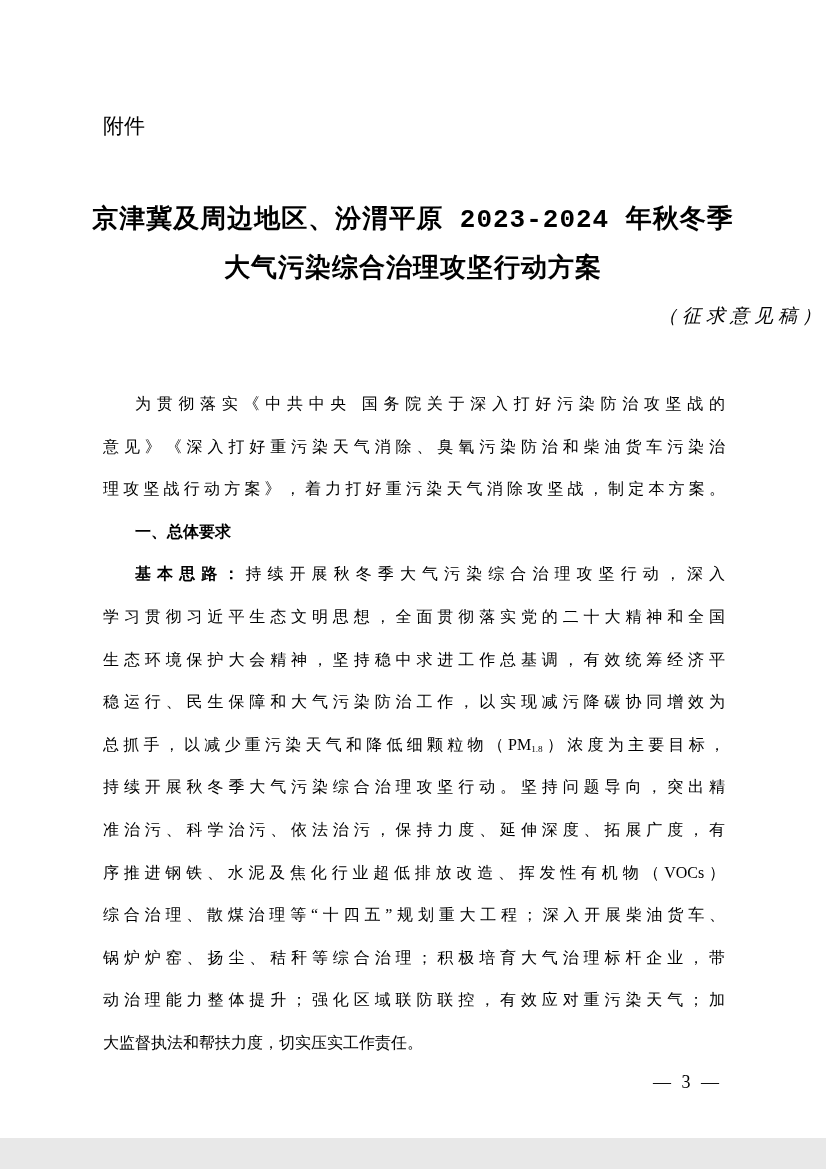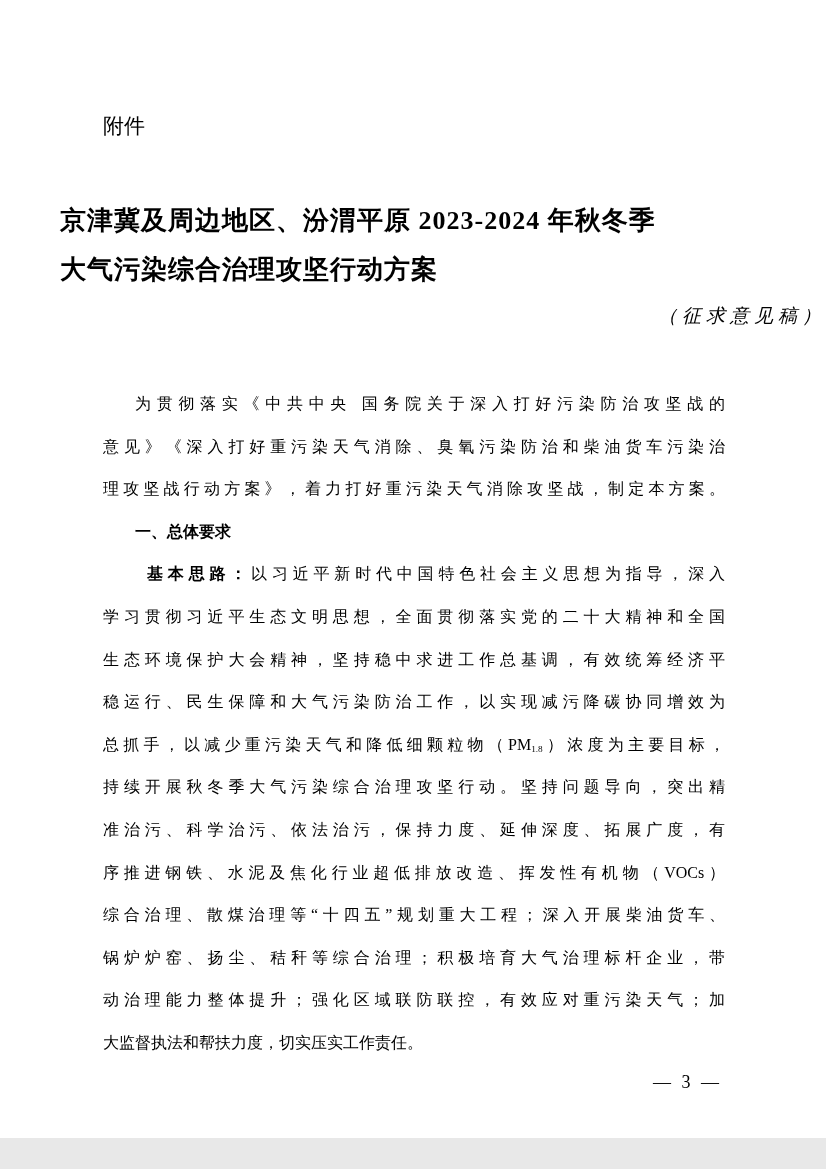--- a/index.html
+++ b/index.html
@@ -23,22 +23,22 @@
     top: 112px;
     font-size: 21px;
     font-family: "Liberation Sans", sans-serif;
     color: #000;
   }
   .doc-title {
     position: absolute;
     left: 60px;
     right: 60px;
     top: 196px;
-    text-align: left;
-    font-family: Liberation Serif, serif;
+    text-align: center;
+    font-family: Liberation Mono, monospace;
     font-weight: bold;
     font-size: 26px;
     line-height: 49px;
     letter-spacing: 1px;
   }
   .subtitle {
     position: absolute;
     left: 0;
     right: 0;
     top: 303px;
@@ -64,21 +64,21 @@
     white-space: normal;
   }
   .bline.indent { text-indent: 2em; }
   .bline.left-last { text-align-last: left; }
   .bline.heading {
     font-family: "Liberation Sans", sans-serif;
     font-weight: bold;
     text-align-last: left;
     text-indent: 2em;
   }
-  .lead-bold { font-weight: bold; margin-left: 12px; }
+  .lead-bold { font-weight: bold; }
   .bline sub {
     font-size: 0.58em;
     line-height: 0;
     vertical-align: -0.25em;
   }
   .page-number {
     position: absolute;
     right: 104px;
     top: 1072px;
     font-size: 18px;
@@ -102,21 +102,21 @@
 
   <div class="body-text">
 
     <div class="bline indent">为贯彻落实《中共中央 国务院关于深入打好污染防治攻坚战的</div>
     <div class="bline">意见》《深入打好重污染天气消除、臭氧污染防治和柴油货车污染治</div>
     <div class="bline">理攻坚战行动方案》，着力打好重污染天气消除攻坚战，制定本方案。</div>
 
     <div class="bline heading">一、总体要求</div>
 
     <div class="bline indent">
-      <span class="lead-bold">基本思路：</span><span>以习近平新时代中国特色社会主义思想为指导，深入</span>
+      <span class="lead-bold">基本思路：</span><span>持续开展秋冬季大气污染综合治理攻坚行动，深入</span>
     </div>
 
     <div class="bline">学习贯彻习近平生态文明思想，全面贯彻落实党的二十大精神和全国</div>
     <div class="bline">生态环境保护大会精神，坚持稳中求进工作总基调，有效统筹经济平</div>
     <div class="bline">稳运行、民生保障和大气污染防治工作，以实现减污降碳协同增效为</div>
 
     <div class="bline">
       <span>总抓手，以减少重污染天气和降低细颗粒物（PM</span><sub>1.8</sub><span>）浓度为主要目标，</span>
     </div>
 

